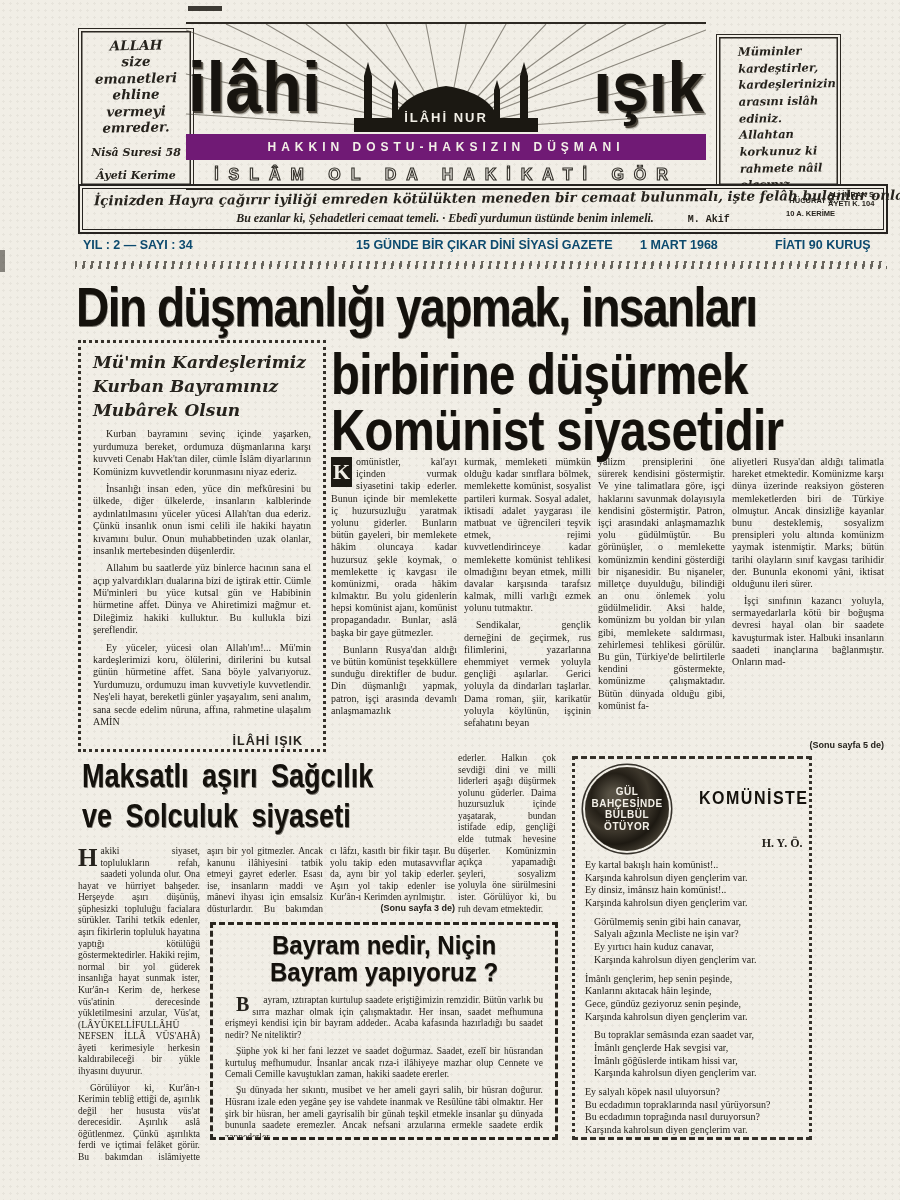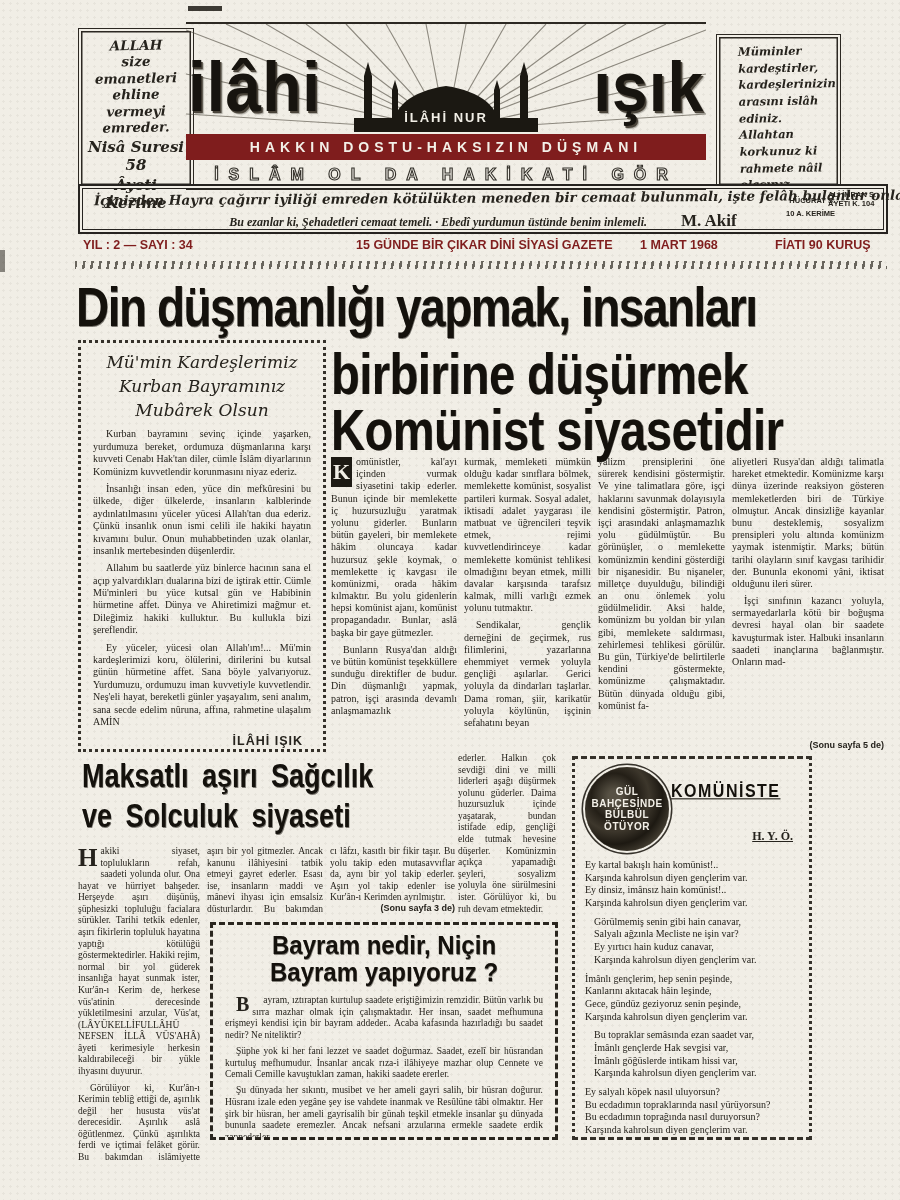--- a/index.html
+++ b/index.html
@@ -12,100 +12,100 @@
   }
   .abs{position:absolute;}
   
   .verse-box{
     border:1.5px solid #2c2822;
     box-shadow:inset 0 0 0 2px #f1eee6, inset 0 0 0 3.5px #2c2822;
     padding:8px 5px 4px;text-align:center;
     font-family:"DejaVu Serif", serif;font-style:italic;font-weight:700;
   }
   .verse-line{font-size:13.5px;line-height:1.22;transform:rotate(-1.2deg);}
-  .verse-src{font-size:15px;line-height:1.2;margin-top:2px;}
+  .verse-src{font-size:11px;line-height:1.2;margin-top:10px;}
   .rb-text{font-size:11.5px;line-height:1.45;transform:rotate(-1deg);text-align:left;padding:0 2px;}
   .rb-src{font-family:"Liberation Sans",sans-serif;font-style:normal;font-size:7.5px;font-weight:700;text-align:right;margin-top:3px;line-height:1.3;}
   
   #masthead{left:186px;top:22px;width:520px;height:156px;border-top:2px solid #2c2822;}
   .logo-word{
     position:absolute;top:22px;font-family:"Liberation Sans",sans-serif;
     font-weight:900;font-size:64px;letter-spacing:1px;color:#17140f;
     text-shadow:1.5px 1.5px 0 #4a443a, 2.5px 2.5px 1px rgba(40,36,28,.35);
     transform:scaleY(1.1);transform-origin:top left;
   }
   #slogan-bar{
-    left:0;top:110px;width:520px;height:26px;background:#7f1d1d;
+    left:0;top:110px;width:520px;height:26px;background:#701a75;
     color:#f3f0e8;font-family:"Liberation Sans",sans-serif;font-weight:700;
-    font-size:14px;letter-spacing:5px;text-align:center;line-height:26px;white-space:nowrap;
+    font-size:12px;letter-spacing:5px;text-align:center;line-height:26px;white-space:nowrap;
   }
   #slogan-outline{
     left:0;top:138px;width:520px;height:26px;text-align:center;line-height:26px;
     font-family:"Liberation Sans",sans-serif;font-weight:700;font-size:16px;letter-spacing:10px;
     color:#f1eee6;-webkit-text-stroke:1.1px #33302a;white-space:nowrap;
     border-bottom:2px solid #2c2822;
   }
   
   #quote-banner{
     left:78px;top:184px;width:806px;height:46px;border:2px solid #262320;
     box-shadow:inset 0 0 0 2px #f1eee6, inset 0 0 0 3px #262320;
   }
   #quote-line{left:14px;top:4px;width:672px;font-family:"DejaVu Serif",serif;font-style:italic;font-weight:700;font-size:13.5px;white-space:nowrap;transform:rotate(-.4deg);}
   #quote-src{right:10px;top:4px;font-family:"Liberation Sans",sans-serif;font-weight:700;font-size:7.5px;line-height:1.25;text-align:left;}
   #quote2{left:0;top:25px;width:100%;text-align:center;font-style:italic;font-size:12px;font-weight:700;}
-  #quote2 .author{font-family:Liberation Serif, serif;font-style:normal;font-size:17px;margin-left:34px;}
-  
-  .pubinfo{top:238px;font-family:"Liberation Sans",sans-serif;font-weight:700;font-size:12.5px;white-space:nowrap;color:#7f1d1d;}
+  #quote2 .author{font-family:Liberation Mono, monospace;font-style:normal;font-size:10px;margin-left:34px;}
+  
+  .pubinfo{top:238px;font-family:"Liberation Sans",sans-serif;font-weight:700;font-size:12.5px;white-space:nowrap;color:#0c4a6e;}
   #hatch-rule{left:75px;top:261px;width:812px;height:8px;
     background:repeating-linear-gradient(100deg,#3c3830 0 2.5px,transparent 2.5px 8px);opacity:.75;}
   
   .display{
     position:absolute;font-family:"Liberation Sans",sans-serif;font-weight:900;color:#14110c;
     white-space:nowrap;transform:scaleY(1.22);transform-origin:0 0;
     text-shadow:.6px .5px .6px rgba(25,22,16,.55);
   }
   
   .col{font-size:10px;line-height:1.22;text-align:justify;color:#26231d;overflow:hidden;}
   .col p{margin:0 0 5px;text-indent:12px;}
   .col p.np{text-indent:0;}
   .smallcol{font-size:9.5px;}
   .dropcap-box{float:left;width:21px;height:30px;background:#1d1a14;color:#f1eee6;
     font:700 22px/30px "Liberation Serif",serif;text-align:center;margin:1px 4px 0 0;}
   .dropcap{float:left;font:700 25px/24px "Liberation Serif",serif;margin:0 3px 0 0;}
   .cont-note{font-weight:700;font-size:9px;text-align:right;font-family:"Liberation Sans",sans-serif;}
   
   #greeting-box{left:78px;top:340px;width:248px;height:412px;border:3px dotted #35312a;
     padding:8px 12px;box-sizing:border-box;overflow:hidden;}
-  .greet-title{font-family:"DejaVu Serif",serif;font-style:italic;font-weight:400;
-    font-size:17px;line-height:1.4;text-align:center;}
+  .greet-title{font-family:"DejaVu Serif",serif;font-style:italic;font-weight:700;
+    font-size:17px;line-height:1.4;text-align:left;}
   #greeting-box .body{margin-top:6px;font-size:10px;line-height:1.24;text-align:justify;}
   #greeting-box .body p{margin:0 0 5px;text-indent:13px;}
   #greeting-signature{text-align:right;font-weight:700;font-size:12.5px;letter-spacing:1px;
     font-family:"Liberation Sans",sans-serif;margin-top:6px;padding-right:8px;}
   
   #bayram-box{left:210px;top:922px;width:348px;height:218px;border:3px dashed #2a261f;
     padding:6px 12px;box-sizing:border-box;overflow:hidden;}
   .bayram-title{font-family:"Liberation Sans",sans-serif;font-weight:900;font-size:24px;
     line-height:1.12;text-align:center;transform:scaleY(1.1);transform-origin:top center;
     color:#14110c;text-shadow:.5px .5px .6px rgba(25,22,16,.5);white-space:nowrap;}
   #bayram-box .body{margin-top:10px;font-size:9.5px;line-height:1.24;text-align:justify;}
   #bayram-box .body p{margin:0 0 4px;text-indent:11px;}
   
   #poem-box{left:572px;top:756px;width:240px;height:384px;
     border-left:3px dotted #35312a;border-right:3px dotted #35312a;
     border-top:3px dashed #35312a;border-bottom:3px dashed #35312a;
     padding:8px 10px;box-sizing:border-box;overflow:hidden;}
-  #poem-head{display:flex;align-items:center;}
+  #poem-head{display:flex;align-items:flex-end;}
   #rose{width:84px;height:84px;border-radius:50%;flex:0 0 84px;
     background:radial-gradient(circle at 35% 35%, #575144 0 8%, #241f17 30%, #3d372c 45%, #1d1912 62%, #443e32 78%, #16120c 100%);
     box-shadow:0 0 0 2px #f1eee6, 0 0 0 3.5px #35312a;
     display:flex;flex-direction:column;align-items:center;justify-content:center;
     color:#f3f0e8;font-family:"Liberation Sans",sans-serif;font-weight:700;}
   #rose div{font-size:10px;line-height:1.15;letter-spacing:.5px;white-space:nowrap;}
-  #poem-title-block{margin-left:2px;padding-top:6px;flex:1;text-decoration:underline;}
+  #poem-title-block{margin-left:30px;padding-top:6px;flex:1;}
   #poem-title{font-family:"Liberation Sans",sans-serif;font-weight:900;font-size:16px;
     letter-spacing:1.5px;transform:scaleY(1.15);transform-origin:top left;color:#14110c;}
   #poem-author{text-align:right;font-weight:700;font-size:12px;margin-top:30px;padding-right:6px;font-family:"Liberation Serif",serif;}
   .stanza{margin:0 0 6px;font-size:10px;line-height:1.27;}
   .stanza div{white-space:nowrap;overflow:hidden;}
   .stanza.indented{padding-left:9px;}
   #poem-stanzas{margin-top:8px;}
   
   .artifact{background:#1d1a14;opacity:.85;}
 </style>

